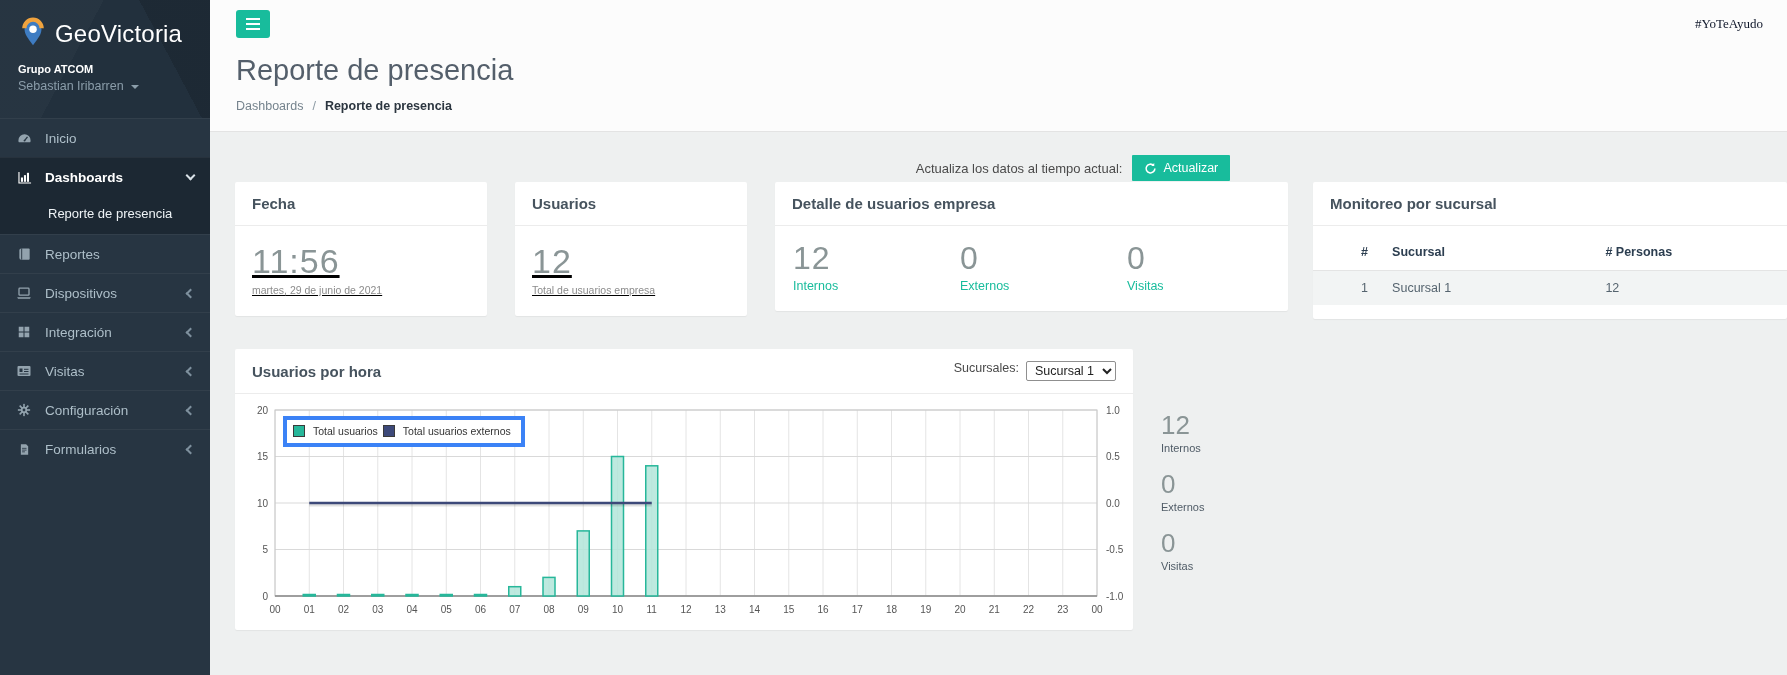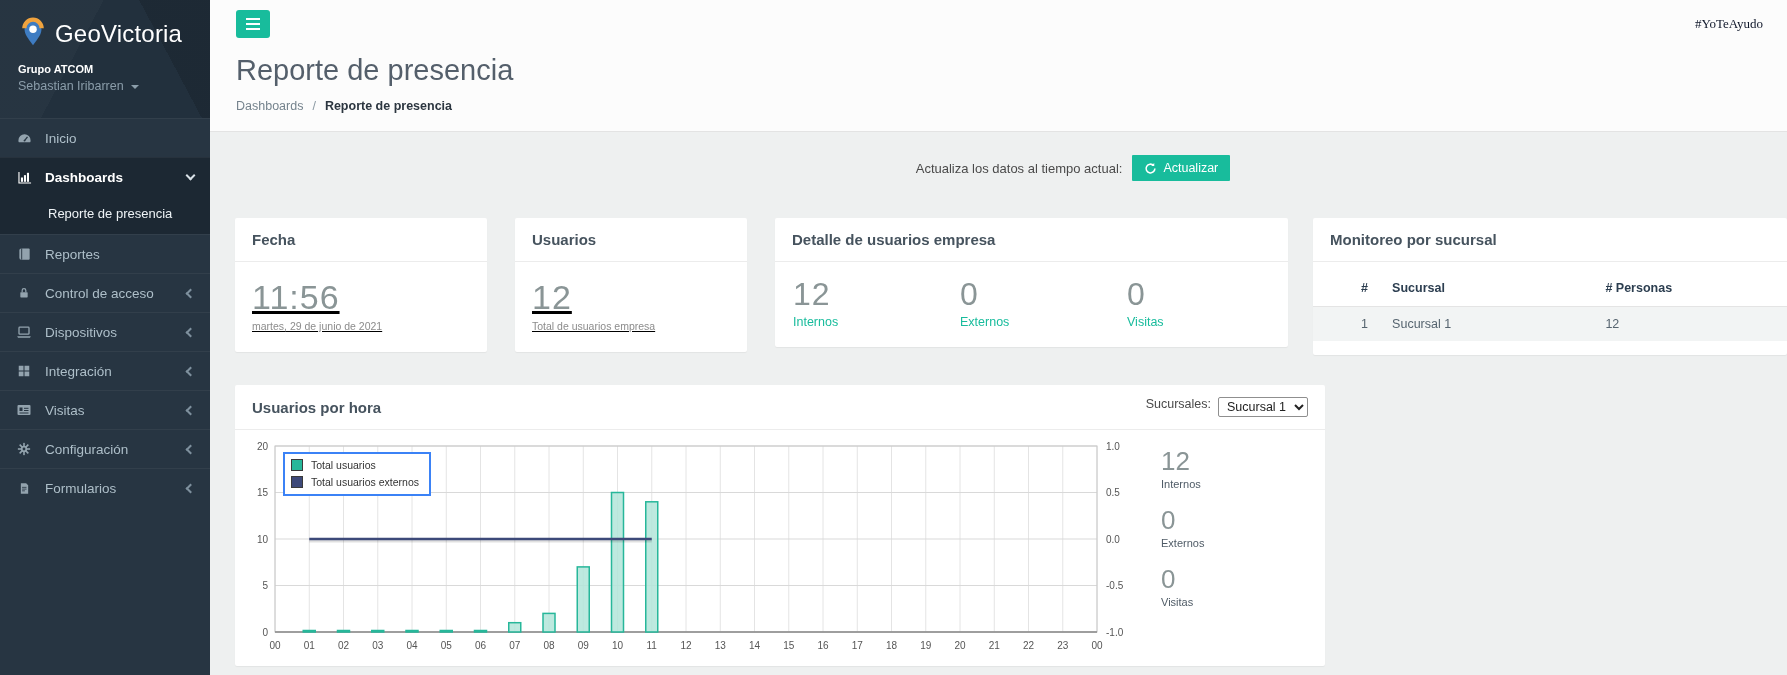--- a/index.html
+++ b/index.html
@@ -41,21 +41,21 @@
   .breadcrumb { margin-top:12px; font-size:12.5px; color:#8b99a3; display:flex; gap:9px; align-items:center; }
   .crumb { color:#75838d; cursor:pointer; }
   .crumb-active { color:#2c3640; font-weight:bold; }
 
   .content { padding:12px 0 0 25px; }
   .refresh-row { display:flex; align-items:center; justify-content:center; gap:10px; height:28px; margin-top:10px; position:relative; left:62px; }
   .refresh-label { font-size:13px; color:#4a4a4a; }
   .btn-refresh { background:#18bc9c; color:#fff; border:none; border-radius:1px; font-size:12.5px;
     padding:6px 12px; display:flex; align-items:center; gap:6px; cursor:pointer; }
 
-  .cards-row { display:flex; align-items:flex-start; margin-top:36px; }
+  .cards-row { display:flex; align-items:flex-start; }
   .card { background:#fff; border-radius:2px; box-shadow:0 1px 1px rgba(0,0,0,.05); }
   .card-header { padding:13px 17px; font-size:15px; font-weight:600; color:#46535e; border-bottom:1px solid #ececec; }
   .card-fecha    { width:252px; margin-right:28px; }
   .card-usuarios { width:232px; margin-right:28px; }
   .card-detalle  { width:513px; margin-right:25px; }
   .card-monitoreo{ flex:1; }
   .card-body { padding:16px 17px 20px;text-decoration:underline; }
   .big-number { font-size:34px; font-weight:300; color:#8a9596; letter-spacing:1px; }
   .caption { font-size:10.5px; color:#8c8c8c; margin-top:3px; }
   .detalle-body { display:flex; padding:14px 6px 18px; }
@@ -64,29 +64,29 @@
   .detalle-label { color:#18bc9c; font-size:12.5px; margin-top:2px; }
 
   .mon-body { padding:8px 0 14px; }
   table.mon { width:100%; border-collapse:collapse; font-size:12.5px; }
   table.mon th { text-align:left; color:#2c3e50; font-weight:bold; padding:11px 8px; border-bottom:1px solid #e4e4e4; }
   table.mon td { color:#56646f; padding:10px 8px; }
   table.mon th:first-child, table.mon td:first-child { padding-left:48px; width:15%; }
   table.mon th:nth-child(2), table.mon td:nth-child(2) { width:45%; }
   tr.striped { background:#f2f4f4; }
 
-  .chart-card { width:1090px; margin-top:30px; background:#fff; border-radius:2px; box-shadow:0 1px 1px rgba(0,0,0,.05); }
+  .chart-card { width:898px; margin-top:30px; background:#fff; border-radius:2px; box-shadow:0 1px 1px rgba(0,0,0,.05); }
   .chart-header { display:flex; justify-content:space-between; align-items:center; padding:12px 17px; border-bottom:1px solid #ececec; }
   .chart-title { font-size:15px; font-weight:600; color:#46535e; }
   .sucursales { display:flex; align-items:flex-start; gap:7px; font-size:12.5px; color:#4a4a4a; }
   .sucursales select { font-size:12.5px; padding:1px 4px; border:1px solid #8f8f8f; border-radius:2px; background:#fff; color:#222; }
   .chart-body { display:flex; padding:6px 0 4px 10px; }
   .chart-wrap { position:relative; }
-  .legend { position:absolute; left:38px; top:16px; background:#fff; border:2px solid #3b82f6; padding:5px 10px 6px 6px;
-    display:flex; flex-direction:column; gap:5px; }
+  .legend { position:absolute; left:38px; top:16px; background:#fff; border:4px solid #3b82f6; padding:5px 10px 6px 6px;
+    display:flex; flex-direction:row; gap:5px; }
   .legend-entry { display:flex; align-items:center; gap:8px; font-size:10.5px; color:#333; }
   .swatch { width:12px; height:12px; border:1px solid #3a3a3a; }
   .chart-stats { padding:10px 0 0 16px; }
   .stat-value { font-size:26px; font-weight:300; color:#8a9596; }
   .stat-label { font-size:11px; color:#4f5b66; margin:1px 0 15px; }
 </style>
 </head>
 <body>
 
 <div class="sidebar">
@@ -134,30 +134,20 @@
         <div class="nav-sub">Reporte de presencia</div>
       </div>
       <div class="nav-item">
         <span class="nicon">
           <svg viewBox="0 0 16 16" width="15" height="15" fill="currentColor">
             <path d="M4.5 1.5h8a1 1 0 0 1 1 1v10a1 1 0 0 1-1 1h-8a2 2 0 0 1-2-2v-8a2 2 0 0 1 2-2z"></path>
             <line x1="5" y1="1.5" x2="5" y2="13.5" stroke="#273542" stroke-width="1"></line>
           </svg>
         </span>
         <span>Reportes</span>
-      </div>
-      <div class="nav-item">
-        <span class="nicon">
-          <svg viewBox="0 0 16 16" width="14" height="14" fill="currentColor">
-            <path d="M5.2 7V5.2a2.8 2.8 0 1 1 5.6 0V7H9.4V5.2a1.4 1.4 0 1 0-2.8 0V7z"></path>
-            <rect x="3.8" y="7" width="8.4" height="6.2" rx="0.8"></rect>
-          </svg>
-        </span>
-        <span>Control de acceso</span>
-        <span class="chev chev-left"></span>
       </div>
       <div class="nav-item">
         <span class="nicon">
           <svg viewBox="0 0 16 16" width="16" height="16" fill="currentColor">
             <rect x="3" y="3.2" width="10" height="7" rx="0.8" fill="none" stroke="currentColor" stroke-width="1.3"></rect>
             <path d="M1.2 12.2h13.6l-.8 1.6H2z"></path>
           </svg>
         </span>
         <span>Dispositivos</span>
         <span class="chev chev-left"></span>

